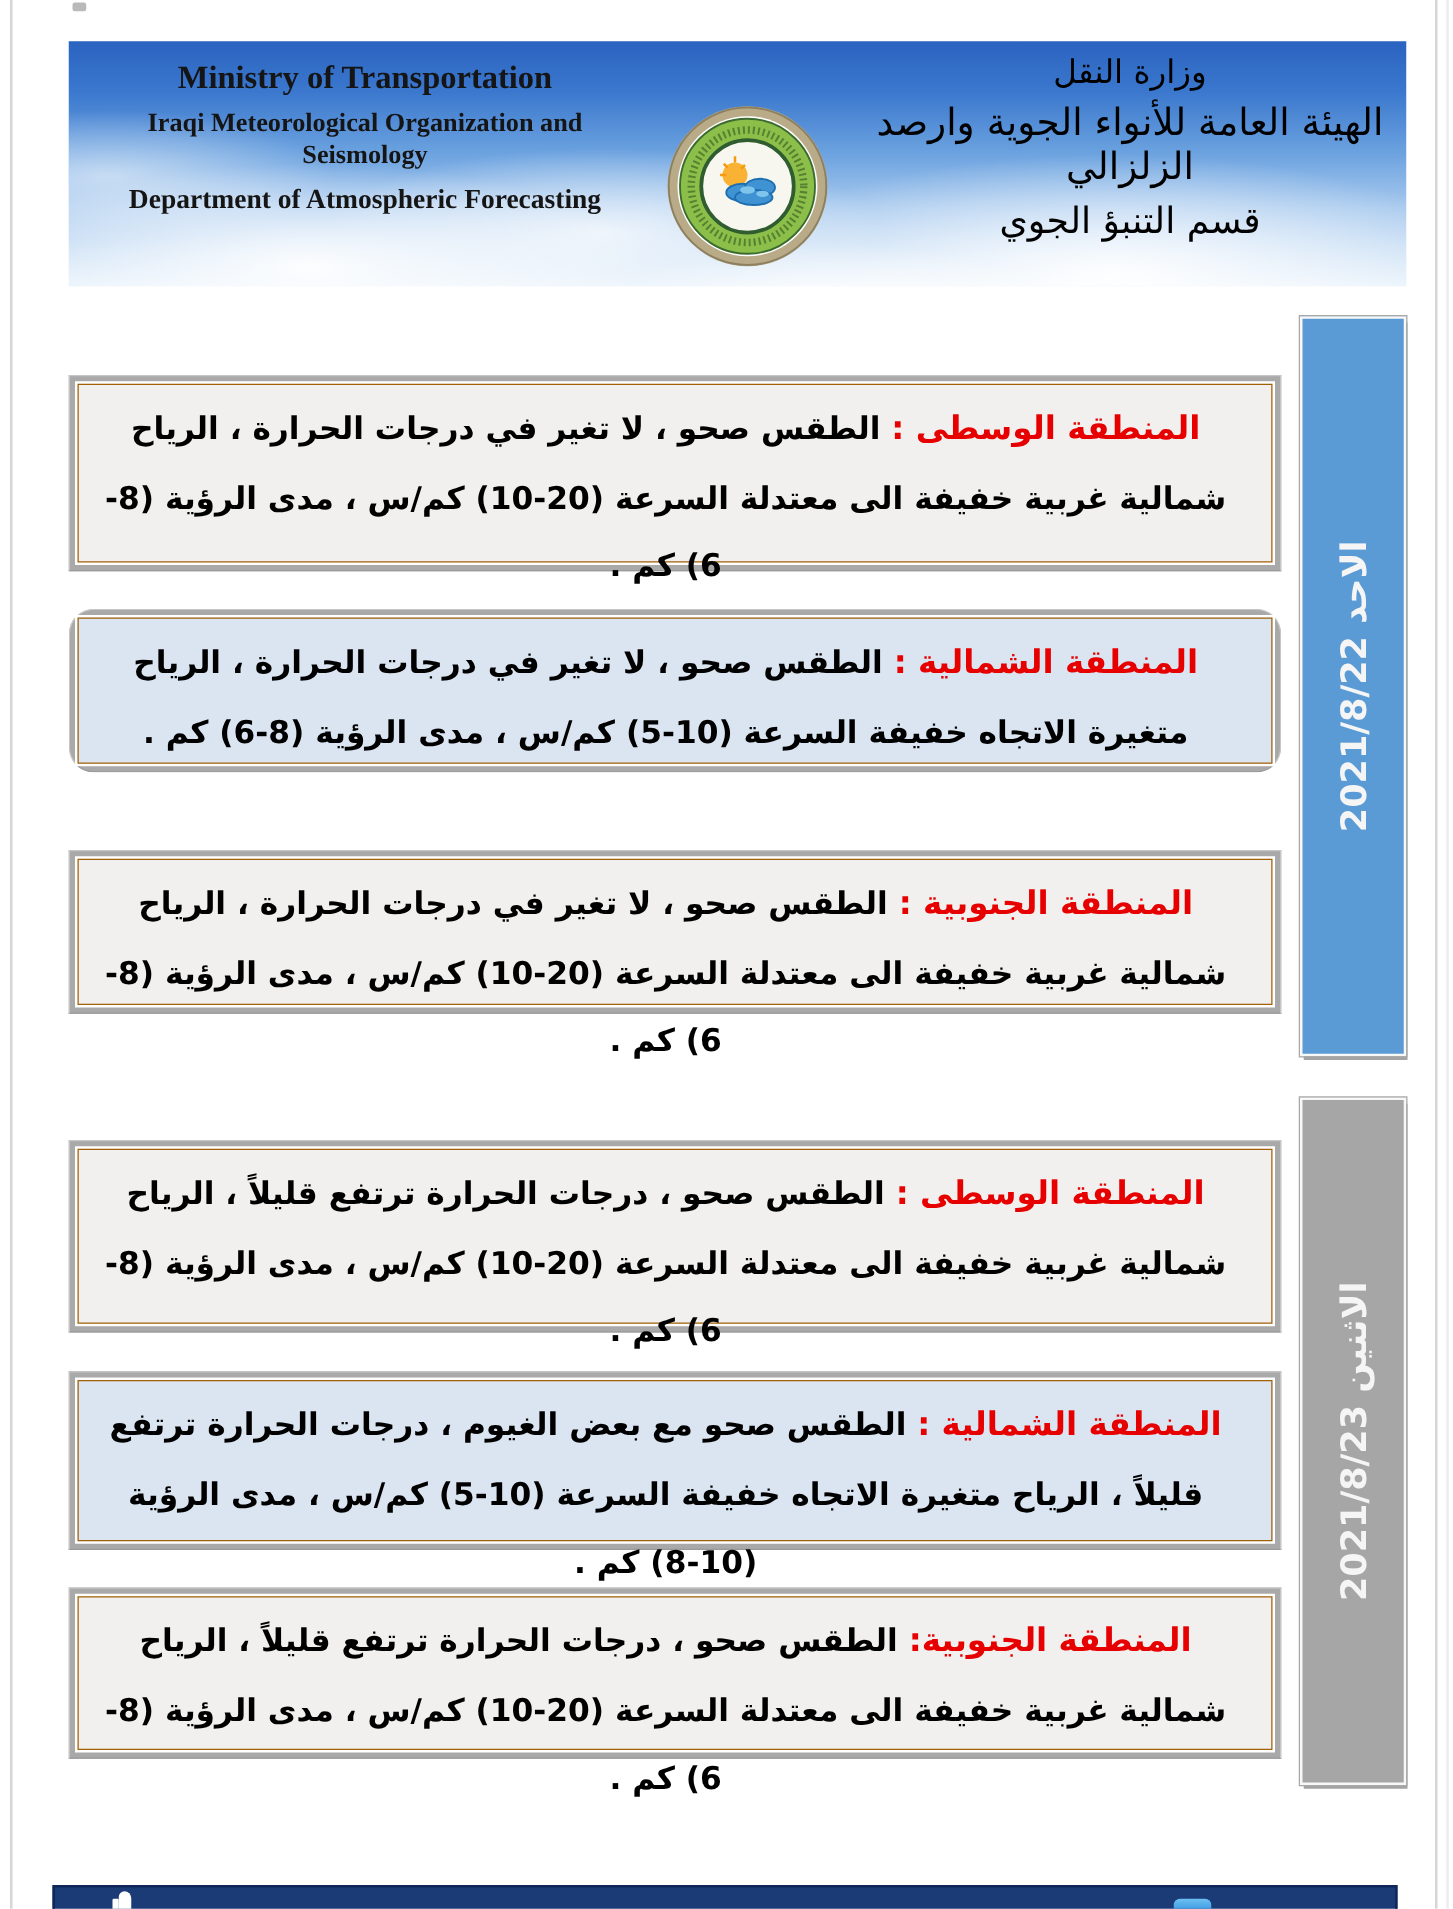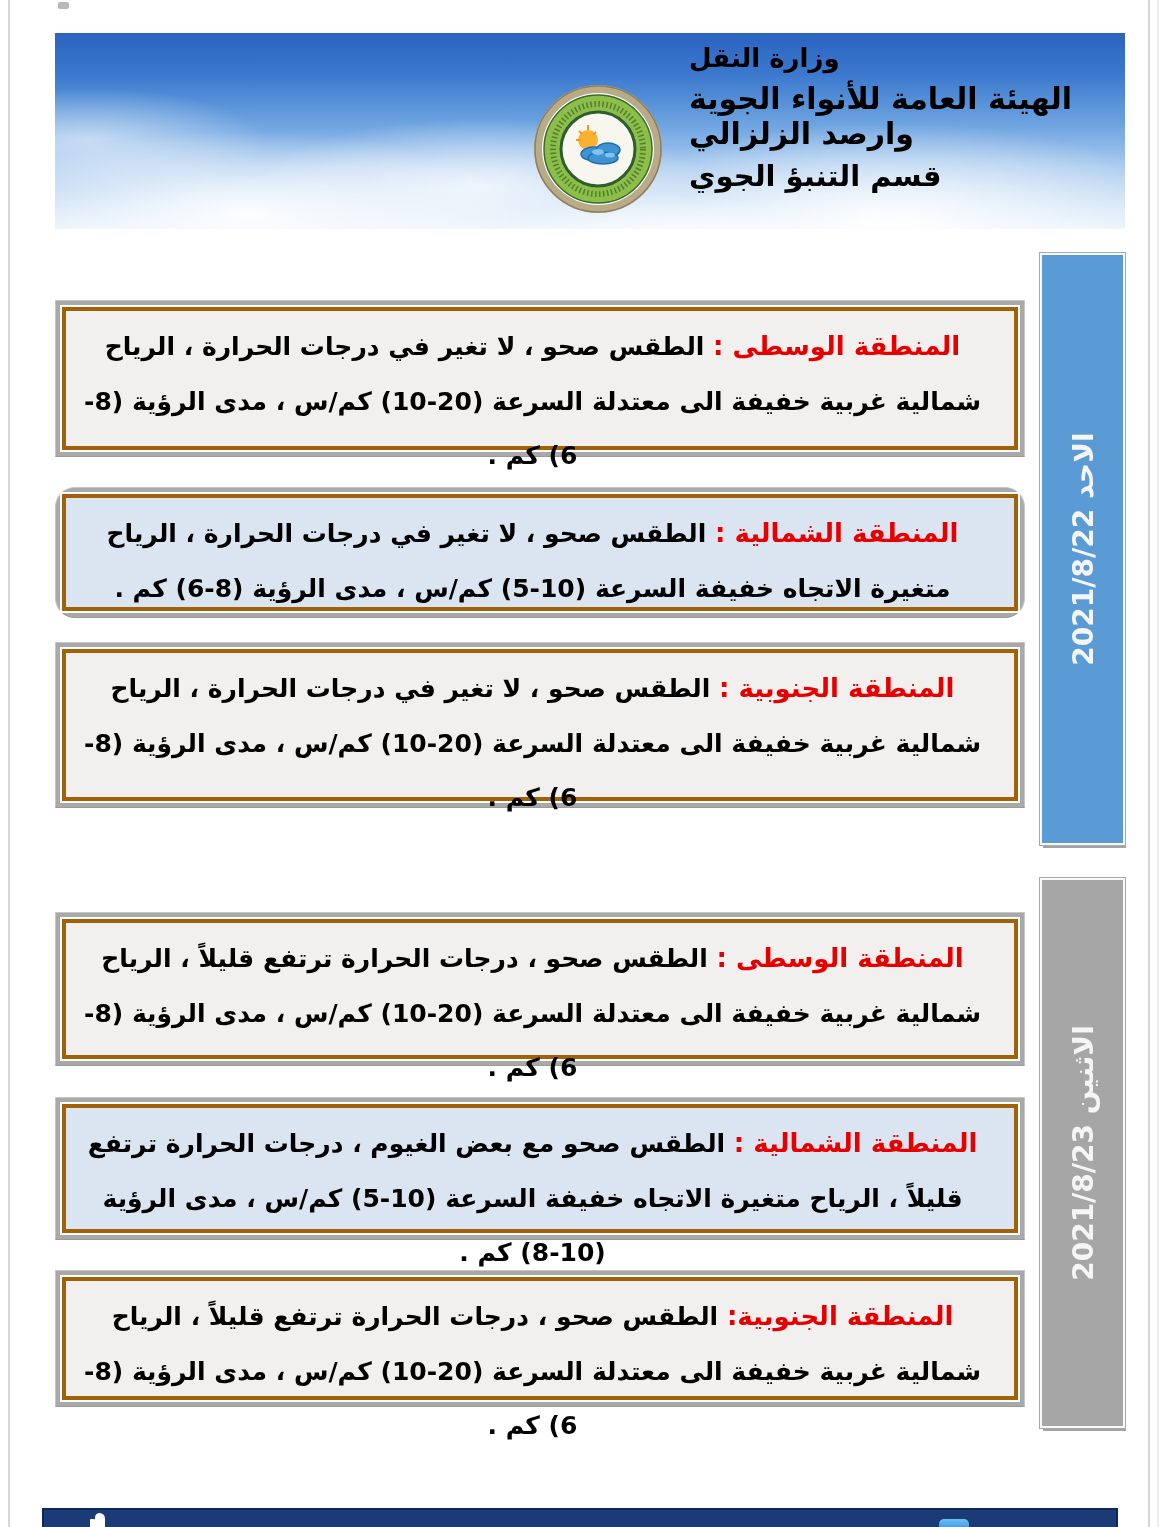--- a/index.html
+++ b/index.html
@@ -28,22 +28,22 @@
     overflow:hidden;
   }
   .hdr-en {
     position:absolute; left:12px; top:14px; width:450px; text-align:center;
     font-family:"Liberation Serif", serif; color:#151515; font-weight:700;
   }
   .hdr-en .l1 { font-size:26px; }
   .hdr-en .l2 { font-size:21px; margin-top:9px; }
   .hdr-en .l3 { font-size:22px; margin-top:10px; }
   .hdr-ar {
-    position:absolute; right:6px; top:10px; width:430px; text-align:left;
-    direction:rtl; color:#000; font-weight:700;
+    position:absolute; right:6px; top:10px; width:430px; text-align:center;
+    direction:rtl; color:#000; font-weight:400;
   }
   .hdr-ar .l1 { font-size:26px; }
   .hdr-ar .l2 { font-size:30px; margin-top:8px; }
   .hdr-ar .l3 { font-size:29px; margin-top:8px; }
 
   .logo { position:absolute; left:477px; top:50px; width:132px; height:132px; }
 
   
   .daybar {
     position:absolute; left:1040px; width:85px;
@@ -60,33 +60,33 @@
   }
 
   
   .fbox {
     position:absolute; left:55px; width:970px; box-sizing:border-box;
     background:#a9a9a9; border:1px solid #c6c6c6; border-bottom-color:#9a9a9a;
     padding:6px;
   }
   .fbox .inner {
     width:100%; height:100%; box-sizing:border-box;
-    background:#f1f0ee; border:4px solid #a16207;
+    background:#f1f0ee; border:1px solid #a16207;
     box-shadow:0 0 0 2px #ffffff;
     padding:8px 26px 0 11px;
   }
   .fbox.blue .inner { background:#dbe5f1; }
   .fbox p {
     margin:0; direction:rtl; text-align:center;
     font-size:25px; line-height:2.15; font-weight:700; color:#000;
   }
   .fbox .region { color:#e60000; font-size:26px; }
   .b1 { top:300px;  height:157px; }
   .b2 { top:487px;  height:131px;border-radius:20px; }
-  .b3 { top:642px;  height:166px; }
+  .b3 { top:680px;  height:131px; }
   .b4 { top:912px;  height:154px; }
   .b5 { top:1097px; height:143px; }
   .b6 { top:1270px; height:137px; }
 
   
   .bottombar {
     position:absolute; left:42px; top:1508px; width:1076px; height:22px;
     background:#1b3b77; border:2px solid #10275a; box-sizing:border-box;
   }
   .thumb-icon { position:absolute; left:46px; top:3px; width:16px; height:16px; }
@@ -99,20 +99,25 @@
 </style>
 </head>
 <body>
 
 <div class="edge left"></div>
 <div class="edge right"></div>
 <div class="edge right2"></div>
 <div class="corner-artifact"></div>
 
 <div class="header">
+  <div class="hdr-en">
+    <div class="l1">Ministry of Transportation</div>
+    <div class="l2">Iraqi Meteorological Organization and Seismology</div>
+    <div class="l3">Department of Atmospheric Forecasting</div>
+  </div>
 
   <div class="logo">
     <svg width="132" height="132" viewBox="0 0 132 132">
       <circle cx="66" cy="66" r="64" fill="#b9ab88"></circle>
       <circle cx="66" cy="66" r="63" fill="none" stroke="#8d8061" stroke-width="1.5"></circle>
       <circle cx="66" cy="66" r="56" fill="#ffffff"></circle>
       <circle cx="66" cy="66" r="54" fill="#8cbf4a"></circle>
       <circle cx="66" cy="66" r="54" fill="none" stroke="#3c6b2f" stroke-width="1.5"></circle>
 
       <circle cx="66" cy="66" r="45" fill="none" stroke="#2c4f1d" stroke-width="6" stroke-dasharray="1.6 2.4" opacity="0.55"></circle>

